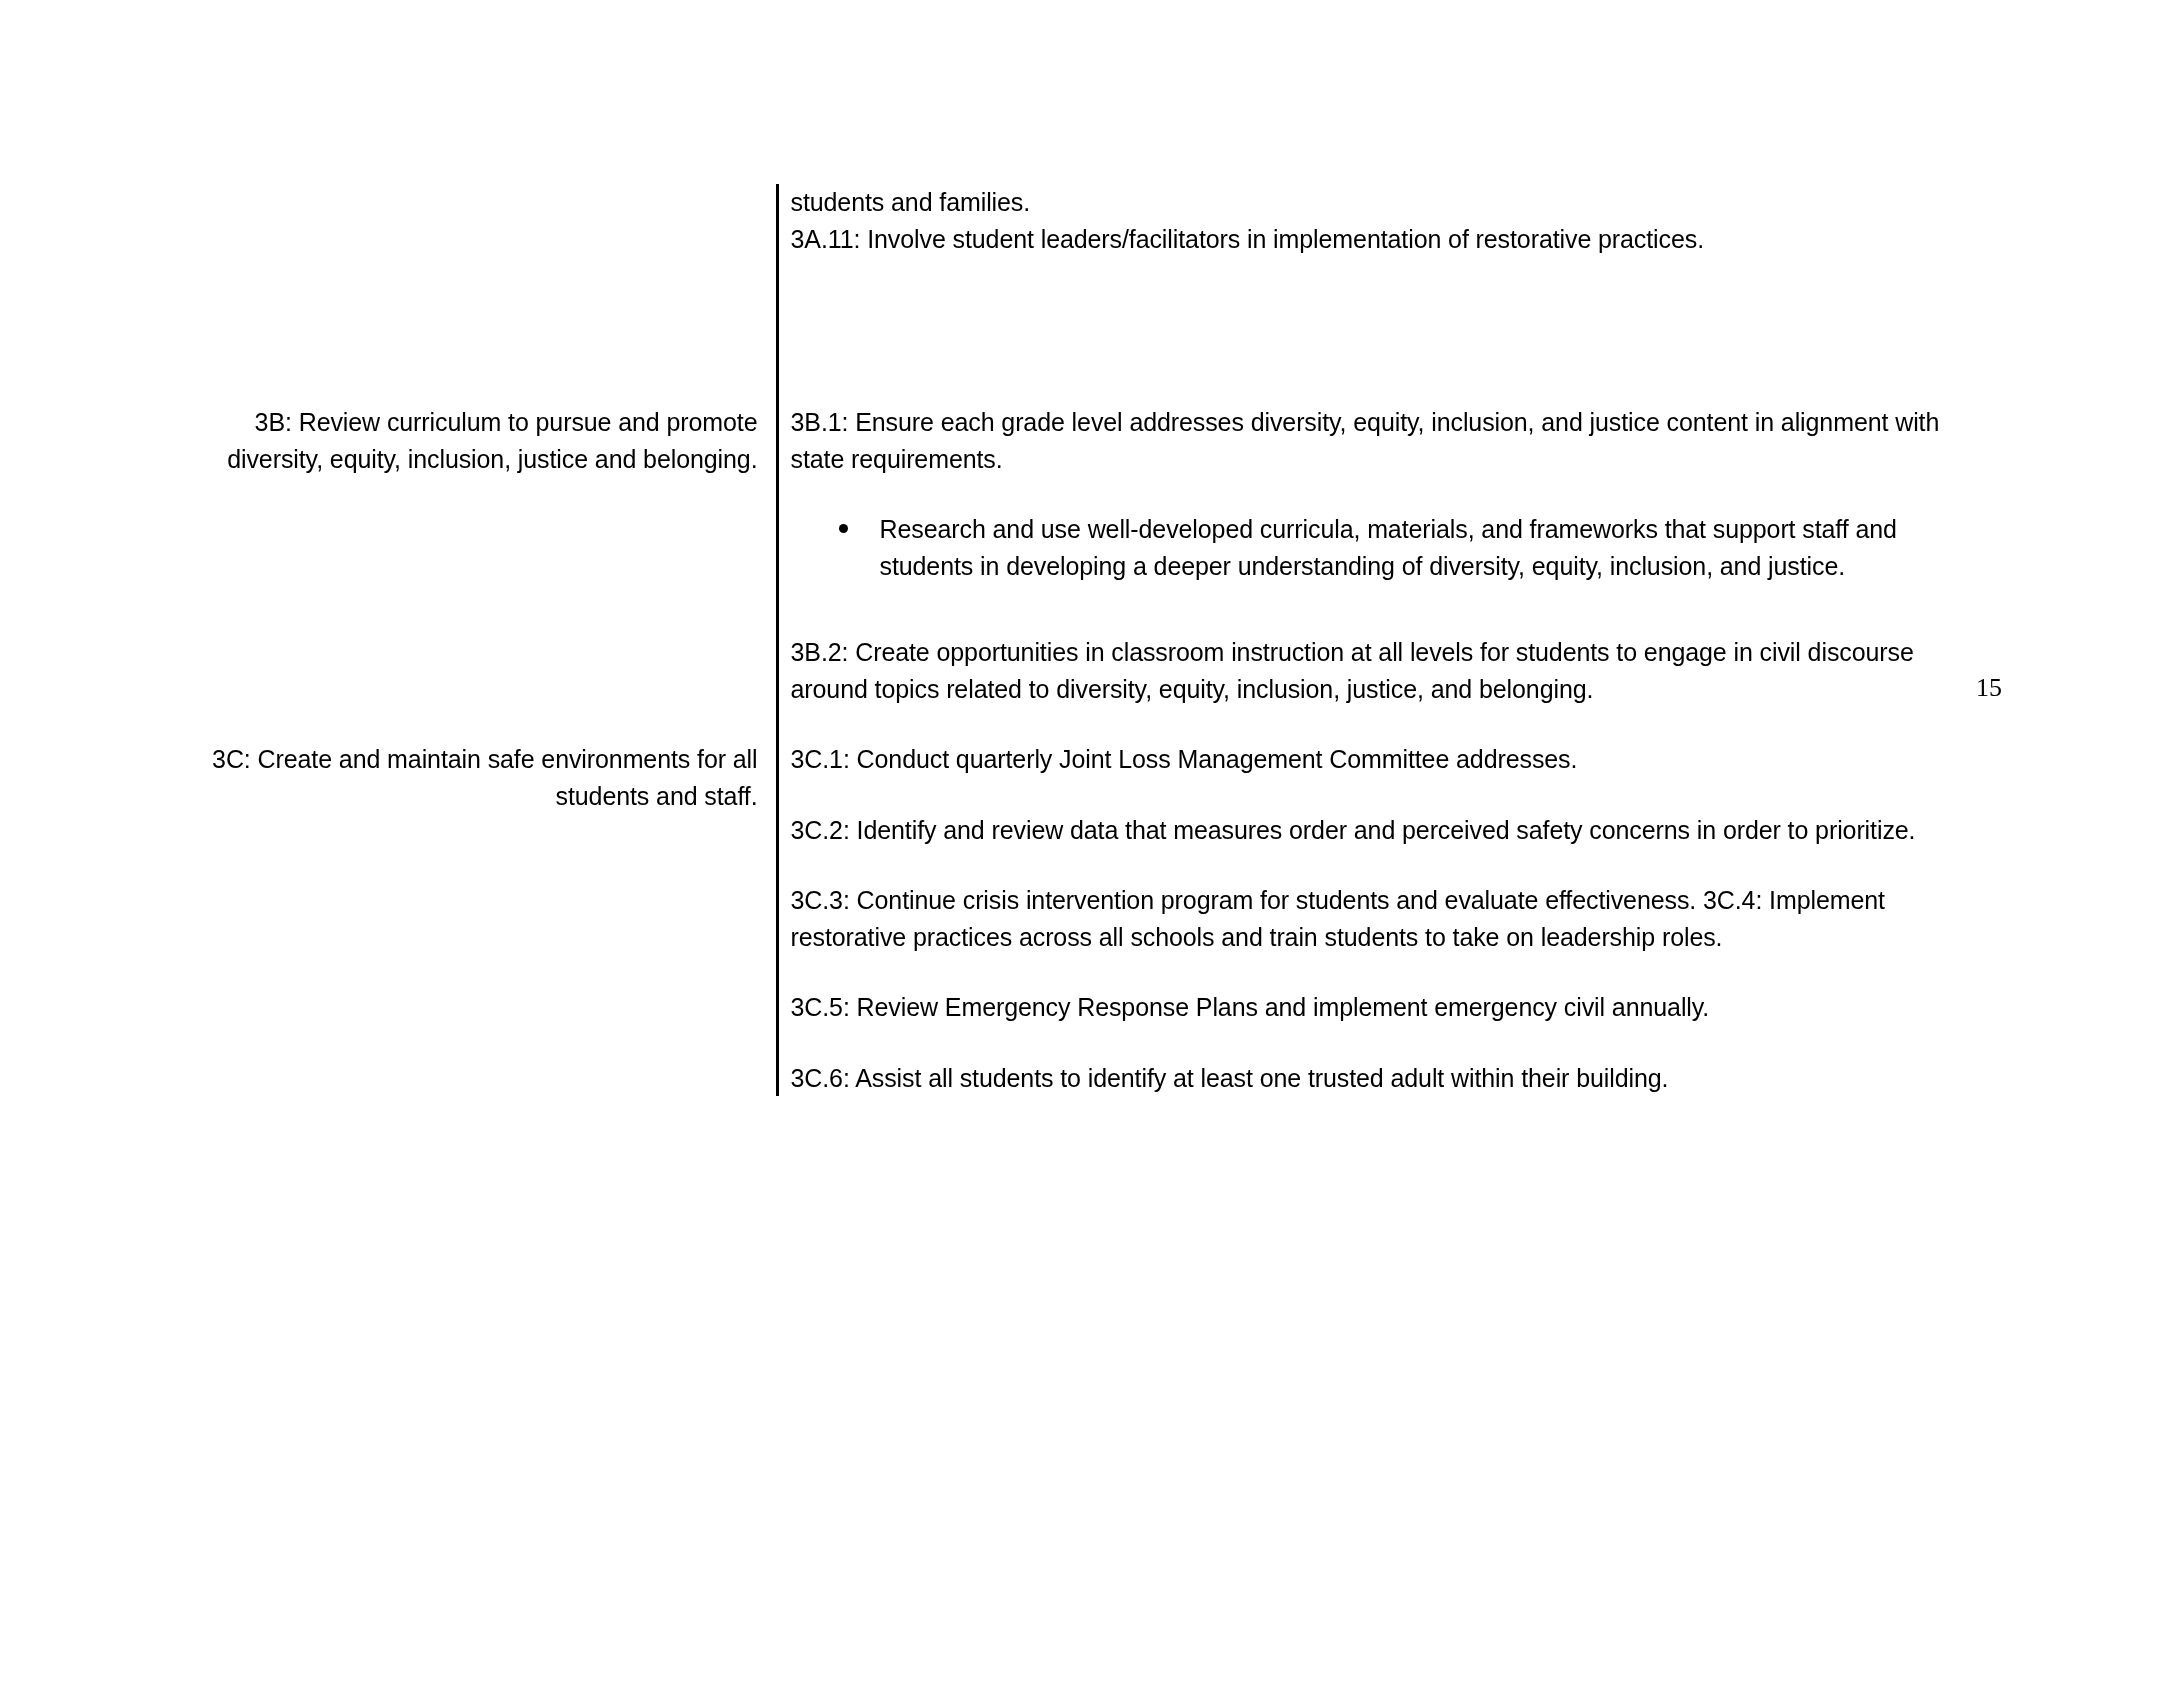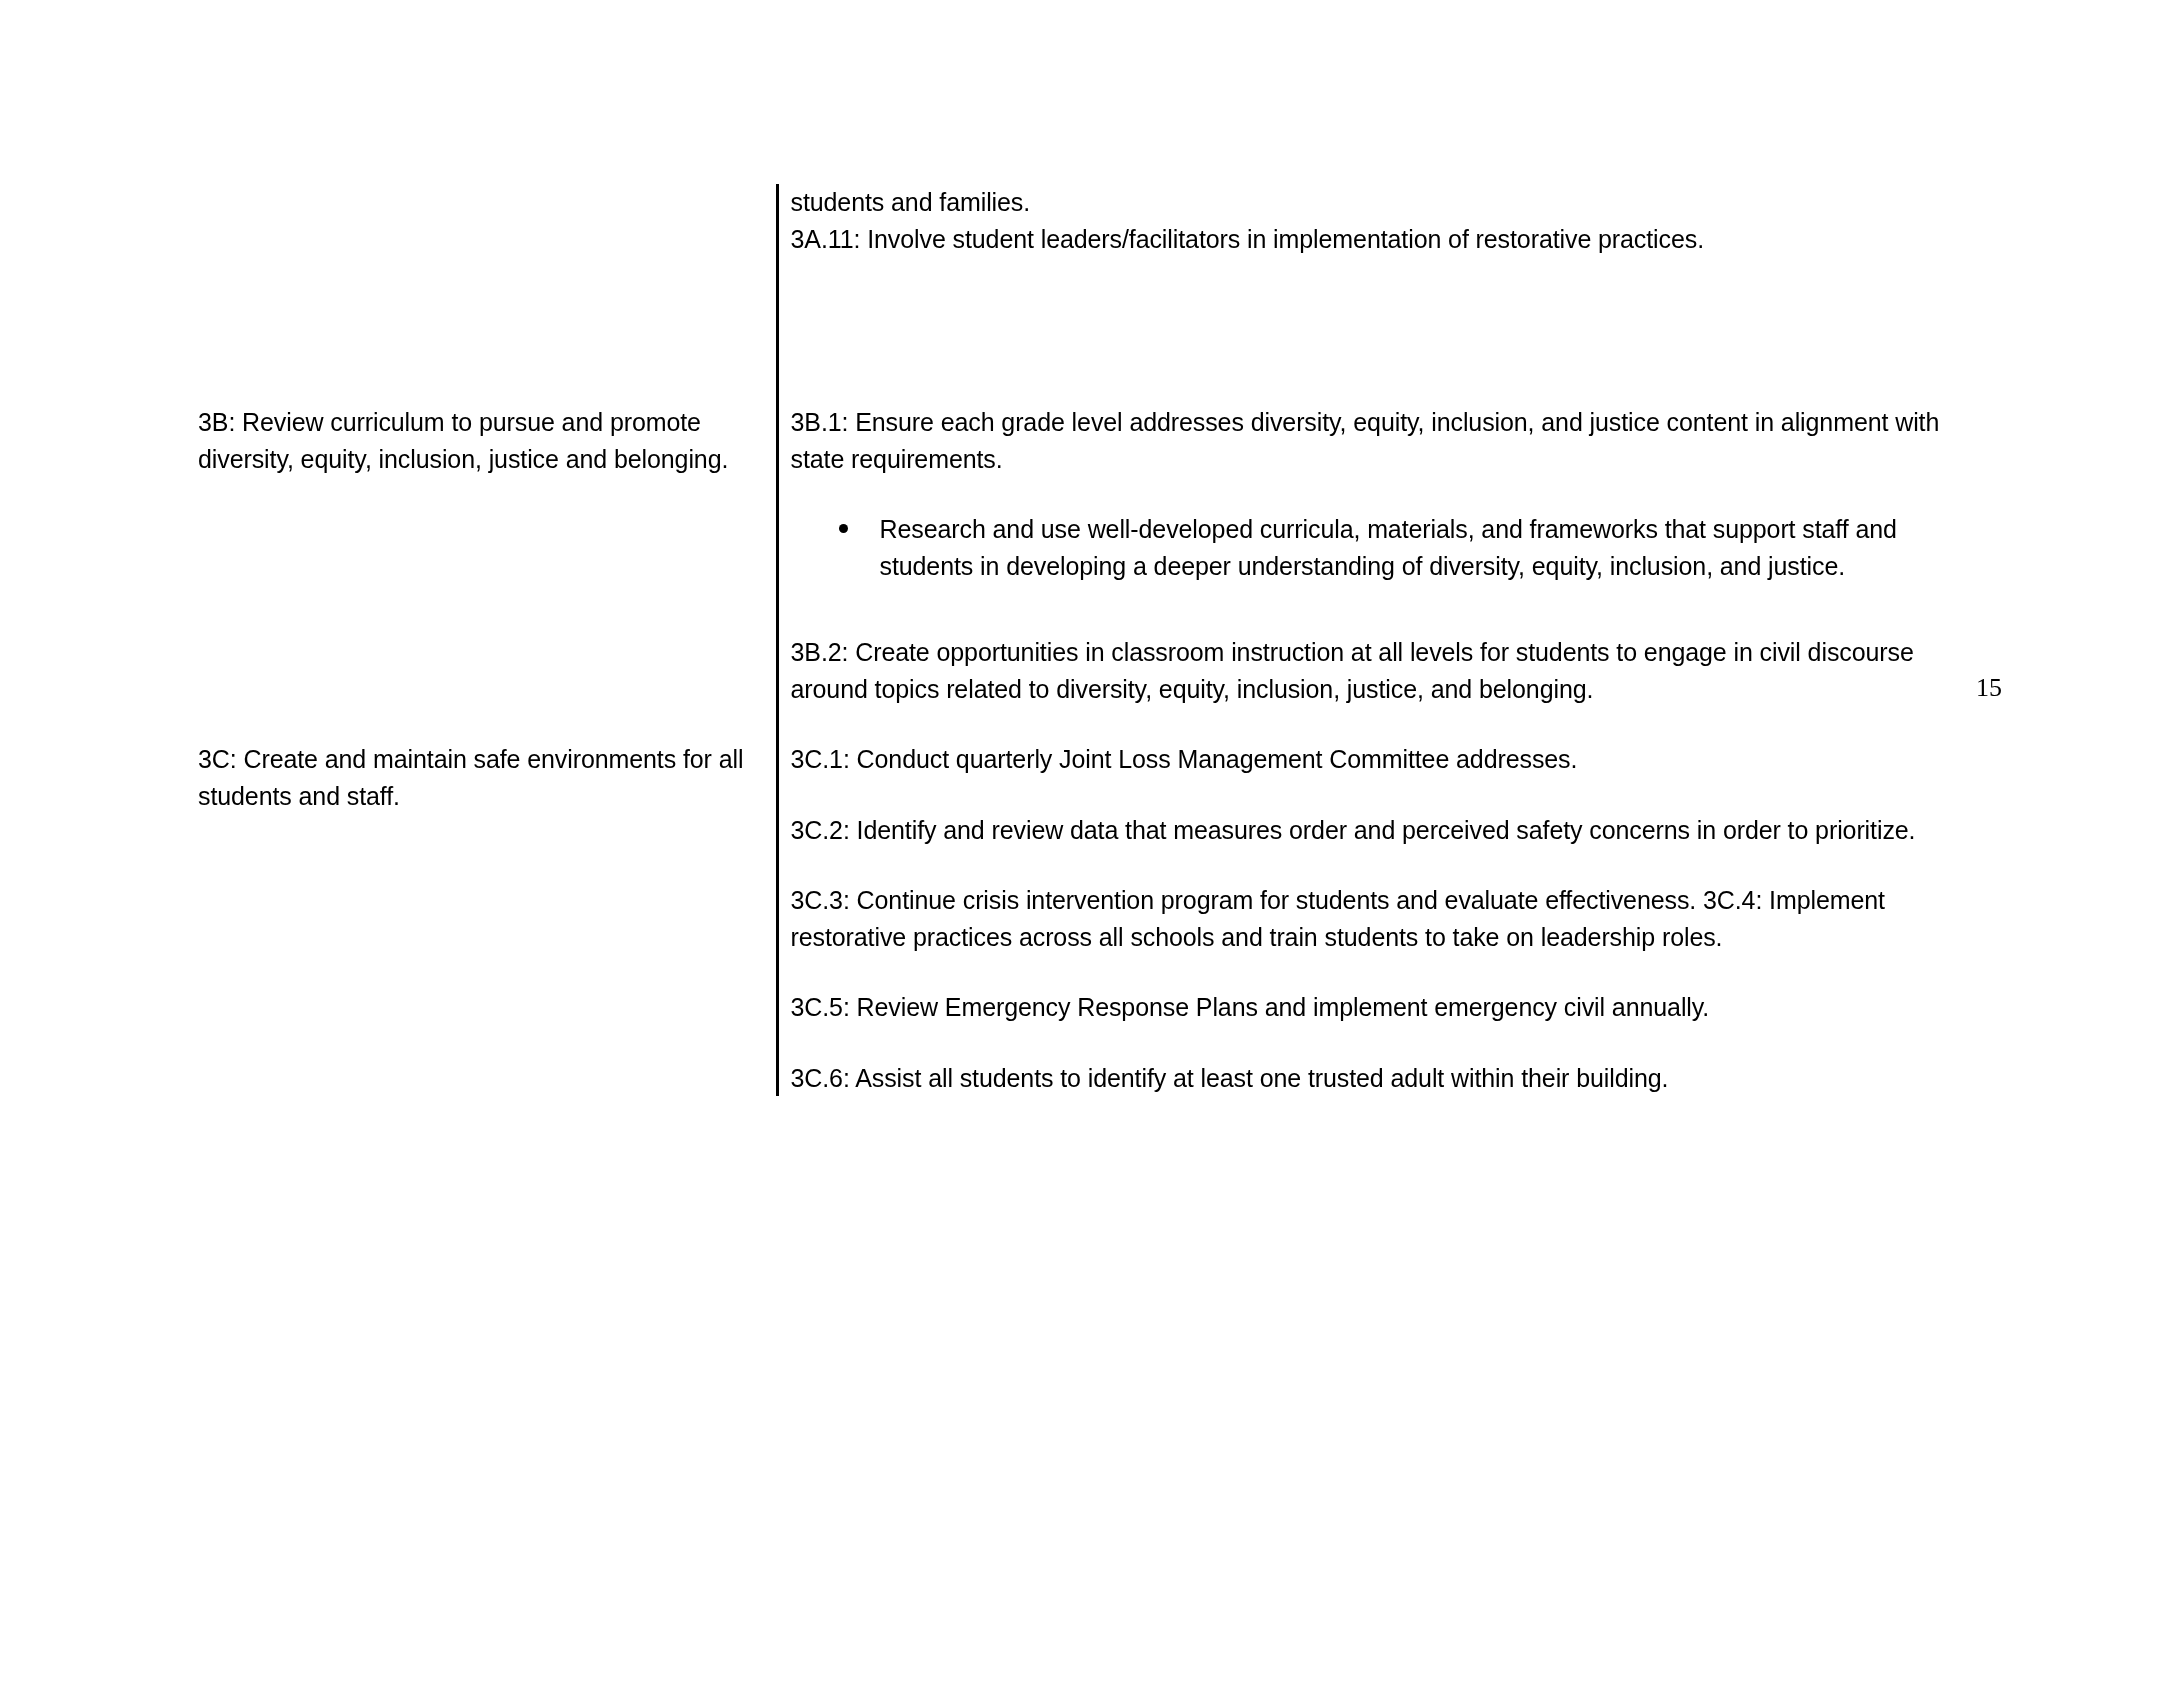--- a/index.html
+++ b/index.html
@@ -40,20 +40,21 @@
 
   .tbl td {
     vertical-align: top;
     padding: 0;
   }
 
   .col-left {
     width: 579px;
     padding-right: 18px !important;
     box-sizing: border-box;
+    text-align: right;
   }
 
   .col-right {
     width: 1203px;
     border-left: 3px solid #000000;
     padding-left: 12px !important;
     box-sizing: border-box;
   }
 
   

